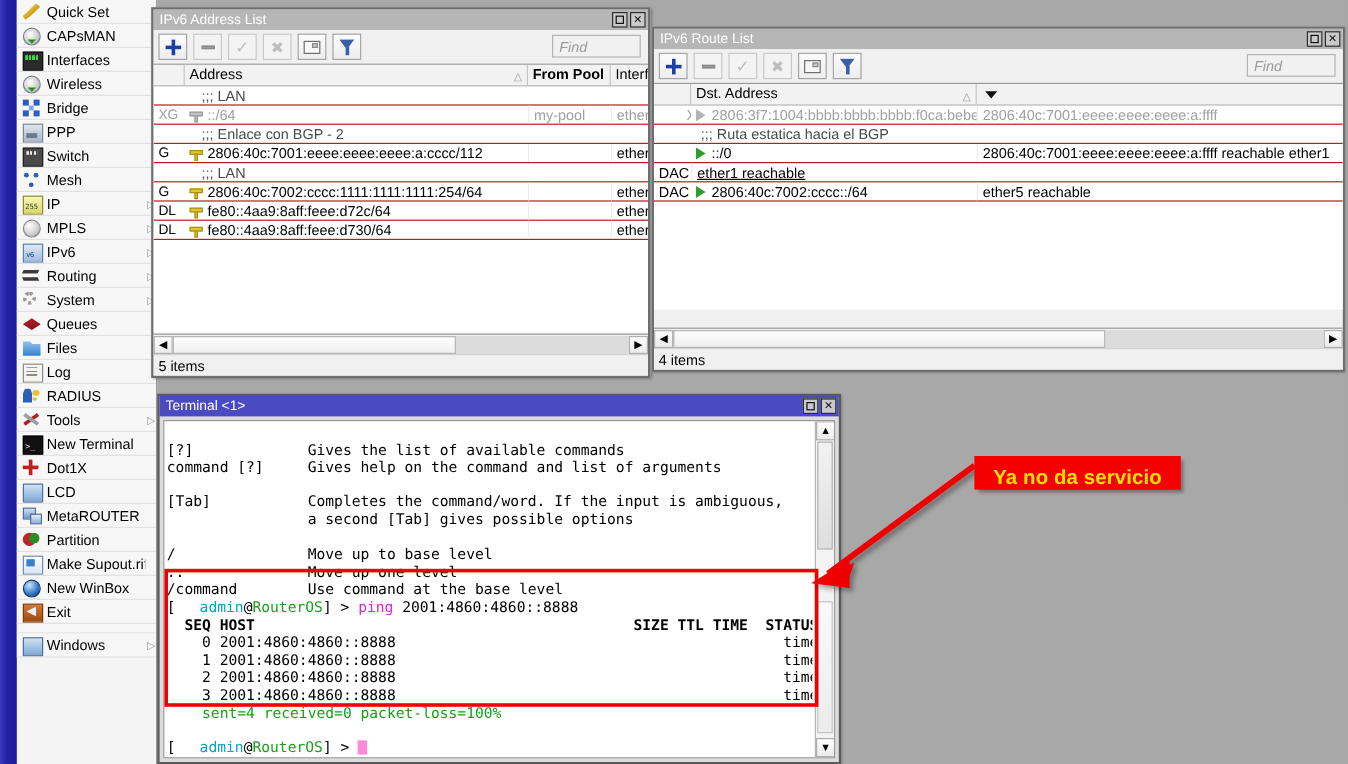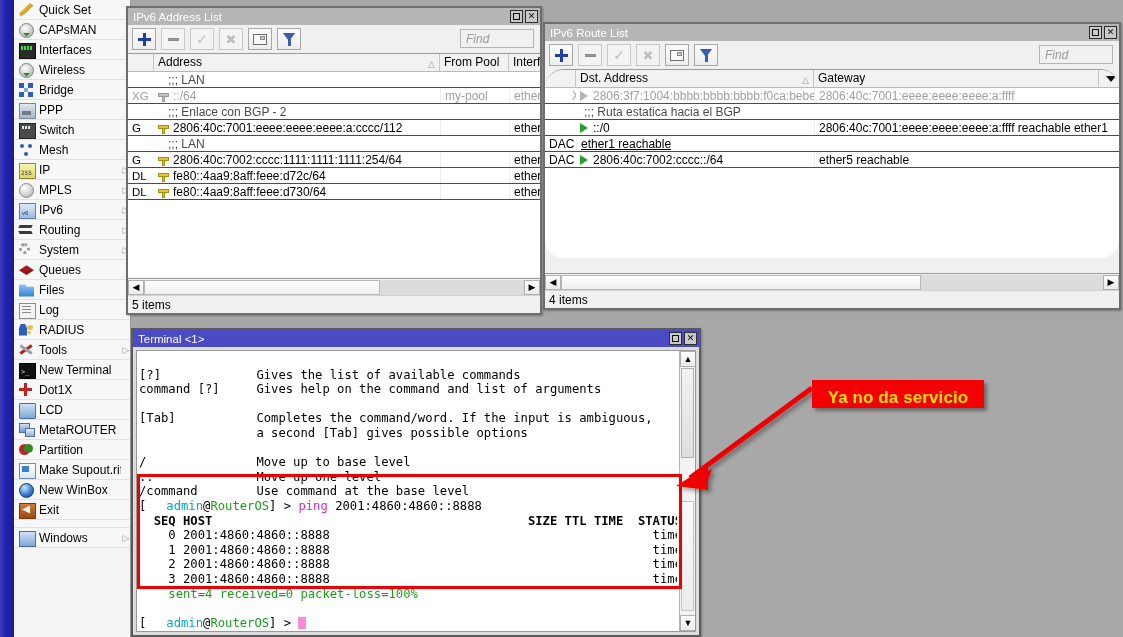--- a/index.html
+++ b/index.html
@@ -403,21 +403,21 @@
     <span class="findbox">Find</span>
   </div>
 
   <div class="grid" id="address-grid" style="top:45px;bottom:36px;">
     <div class="hdr">
       <div class="hc" style="flex:0 0 26px;"></div>
       <div class="hc" style="flex:0 0 286px;">
         <span>Address</span>
         <span class="sortmark">△</span>
       </div>
-      <div class="hc" style="flex:0 0 69px;">From Pool</div>
+      <div class="hc" style="flex:0 0 69px;font-weight:bold;">From Pool</div>
       <div class="hc" style="flex:0 0 36px;">Interf</div>
 
     </div>
     <div id="address-rows">
         <div class="row comment">
           <div class="c flagcell"></div>
           <div class="c" style="flex: 1 1 auto; padding-left: 14px;">;;; LAN</div>
         </div>
         <div class="row dim">
           <div class="c flagcell">XG</div>
@@ -496,28 +496,27 @@
       </span>
     <span class="tb">
         <span class="cmt"></span>
       </span>
     <span class="tb">
         <span class="funnel"></span>
       </span>
     <span class="findbox">Find</span>
   </div>
 
-  <div class="grid" id="route-grid" style="top:45px;bottom:50px;border-radius:19px;">
+  <div class="grid" id="route-grid" style="top:45px;bottom:50px;">
     <div class="hdr">
       <div class="hc" style="flex:0 0 31px;"></div>
       <div class="hc" style="flex:0 0 238px;">
         <span>Dst. Address</span>
         <span class="sortmark">△</span>
       </div>
-      <div class="hc" style="flex:1 1 auto;">Gateway</div>
       <div class="hc dropdown" style="flex:0 0 20px;">
         <span class="caret"></span>
       </div>
     </div>
     <div id="route-rows">
         <div class="row dim">
           <div class="c" style="flex: 0 0 31px; padding-left: 27px;">XS</div>
           <div class="c" style="flex: 0 0 238px;"><span class="tri gray"></span><span>2806:3f7:1004:bbbb:bbbb:bbbb:f0ca:bebe</span></div>
           <div class="c" style="flex: 1 1 auto; border-left: 1px solid rgb(237, 237, 237);">2806:40c:7001:eeee:eeee:eeee:a:ffff</div>
         </div>

